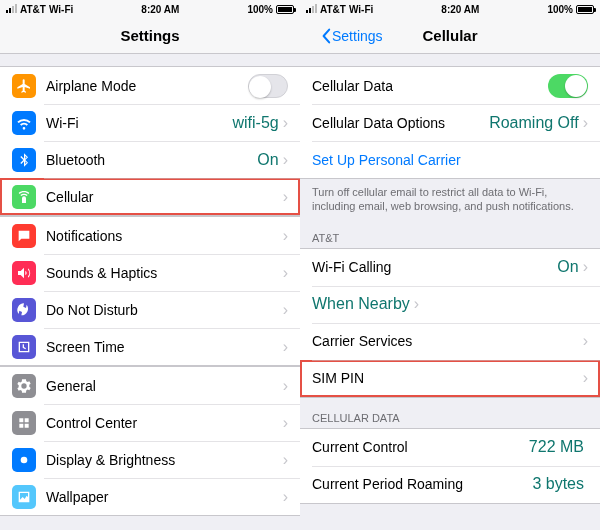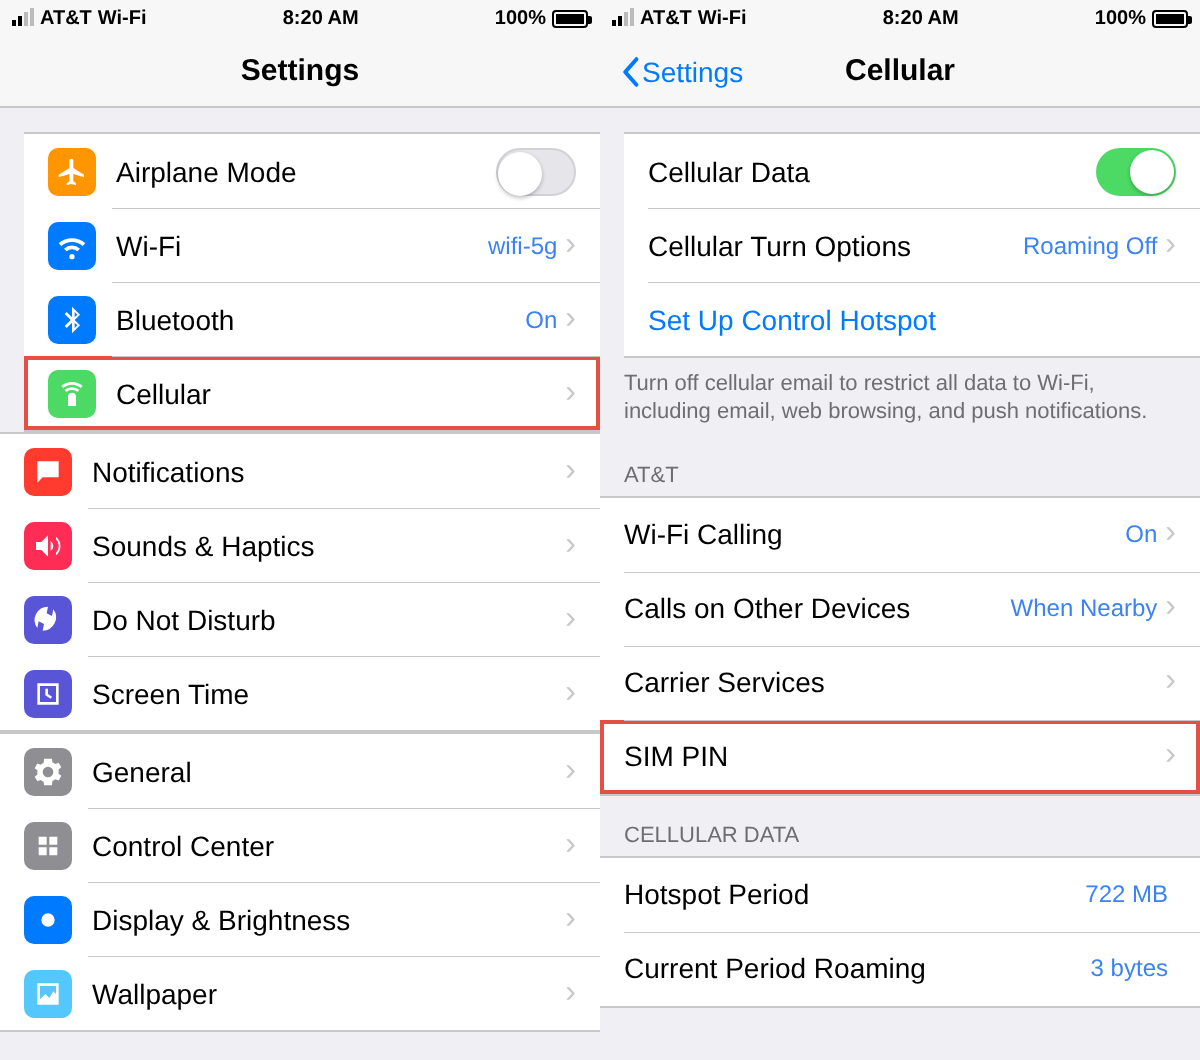--- a/index.html
+++ b/index.html
@@ -27,36 +27,36 @@
   font-size: 10px; font-weight: 600;
 }
 .status-left, .status-right { display: flex; align-items: center; gap: 3px; }
 .status-center { font-weight: 700; }
 .nav-bar {
   height: 36px;
   background: #f7f7f8;
   border-bottom: 1px solid #c8c7cc;
   display: flex; align-items: center;
   position: relative;
-  padding: 0 9px;
+  padding: 0 20px;
 }
 .nav-title {
   position: absolute; left: 0; right: 0;
   text-align: center;
   font-size: 15px; font-weight: 600;
 }
 .nav-back {
   color: #007aff;
   font-size: 14px;
   display: flex; align-items: center;
   z-index: 1;
 }
 .content { flex: 1; overflow-y: hidden; }
 .section { border-top: 1px solid #c8c7cc; border-bottom: 1px solid #c8c7cc; background: #fff; }
-.section.first { margin-top: 12px; margin-left: 12px; }
+.section.first { margin-top: 12px; }
 .row {
   display: flex; align-items: center;
   height: 37px;
   padding: 0 12px 0 12px;
   background: #fff;
   position: relative;
 }
 .row + .row::before {
   content: "";
   position: absolute; top: 0; left: 44px; right: 0;
@@ -65,21 +65,21 @@
 .row.noicon + .row.noicon::before { left: 12px; }
 .icon-box {
   width: 24px; height: 24px;
   border-radius: 5px;
   margin-right: 10px;
   display: flex; align-items: center; justify-content: center;
   flex-shrink: 0;
   color: #fff;
 }
 .row-label { flex: 1; font-size: 14px; color: #000; }
-.row-value { font-size: 12px; color: #3b82f6; margin-right: 4px; }
+.row-value { font-size: 16px; color: #0f766e; margin-right: 4px; }
 .chev { color: #c7c7cc; font-size: 16px; line-height: 1; }
 .toggle {
   width: 40px; height: 24px; border-radius: 12px;
   position: relative; flex-shrink: 0;
 }
 .toggle .knob {
   width: 22px; height: 22px; border-radius: 50%;
   background: #fff; position: absolute; top: 1px;
   box-shadow: 0 1px 2px rgba(0,0,0,0.25);
 }
@@ -287,54 +287,53 @@
   </div>
   <div class="content" id="right-content">
       <div class="section first">
         <div class="row noicon">
           <span class="row-label">Cellular Data</span>
           <div class="toggle on">
             <div class="knob"></div>
           </div>
         </div>
         <div class="row noicon">
-          <span class="row-label">Cellular Turn Options</span>
+          <span class="row-label">Cellular Data Options</span>
           <span class="row-value">Roaming Off</span>
           <span class="chev">›</span>
         </div>
         <div class="row noicon">
-          <span class="row-label row-link">Set Up Control Hotspot</span>
+          <span class="row-label row-link">Set Up Personal Carrier</span>
         </div>
       </div>
       <div class="footer-text">Turn off cellular email to restrict all data to Wi-Fi, including email, web browsing, and push notifications.</div>
       <div class="group-header">AT&amp;T</div>
       <div class="section">
         <div class="row noicon">
           <span class="row-label">Wi-Fi Calling</span>
           <span class="row-value">On</span>
           <span class="chev">›</span>
         </div>
         <div class="row noicon">
-          <span class="row-label">Calls on Other Devices</span>
           <span class="row-value">When Nearby</span>
           <span class="chev">›</span>
         </div>
         <div class="row noicon">
           <span class="row-label">Carrier Services</span>
           <span class="chev">›</span>
         </div>
         <div class="row noicon highlight">
           <span class="row-label">SIM PIN</span>
           <span class="chev">›</span>
         </div>
       </div>
       <div class="group-header">CELLULAR DATA</div>
       <div class="section">
         <div class="row noicon">
-          <span class="row-label">Hotspot Period</span>
+          <span class="row-label">Current Control</span>
           <span class="row-value">722 MB</span>
         </div>
         <div class="row noicon">
           <span class="row-label">Current Period Roaming</span>
           <span class="row-value">3 bytes</span>
         </div>
       </div>
     </div>
 </div>
 

